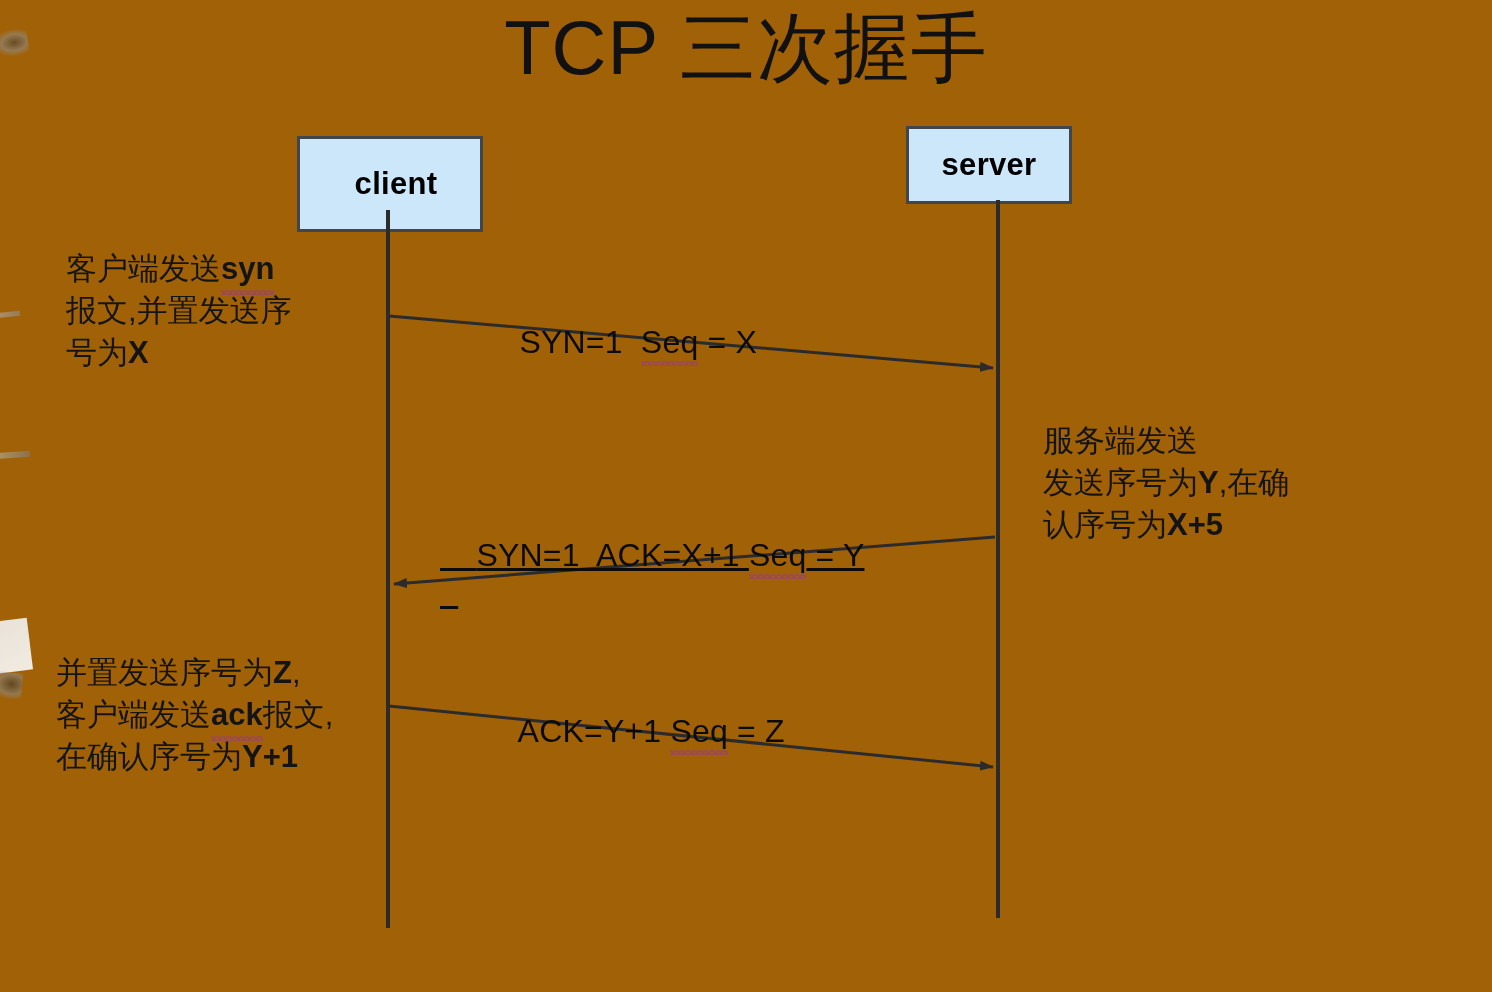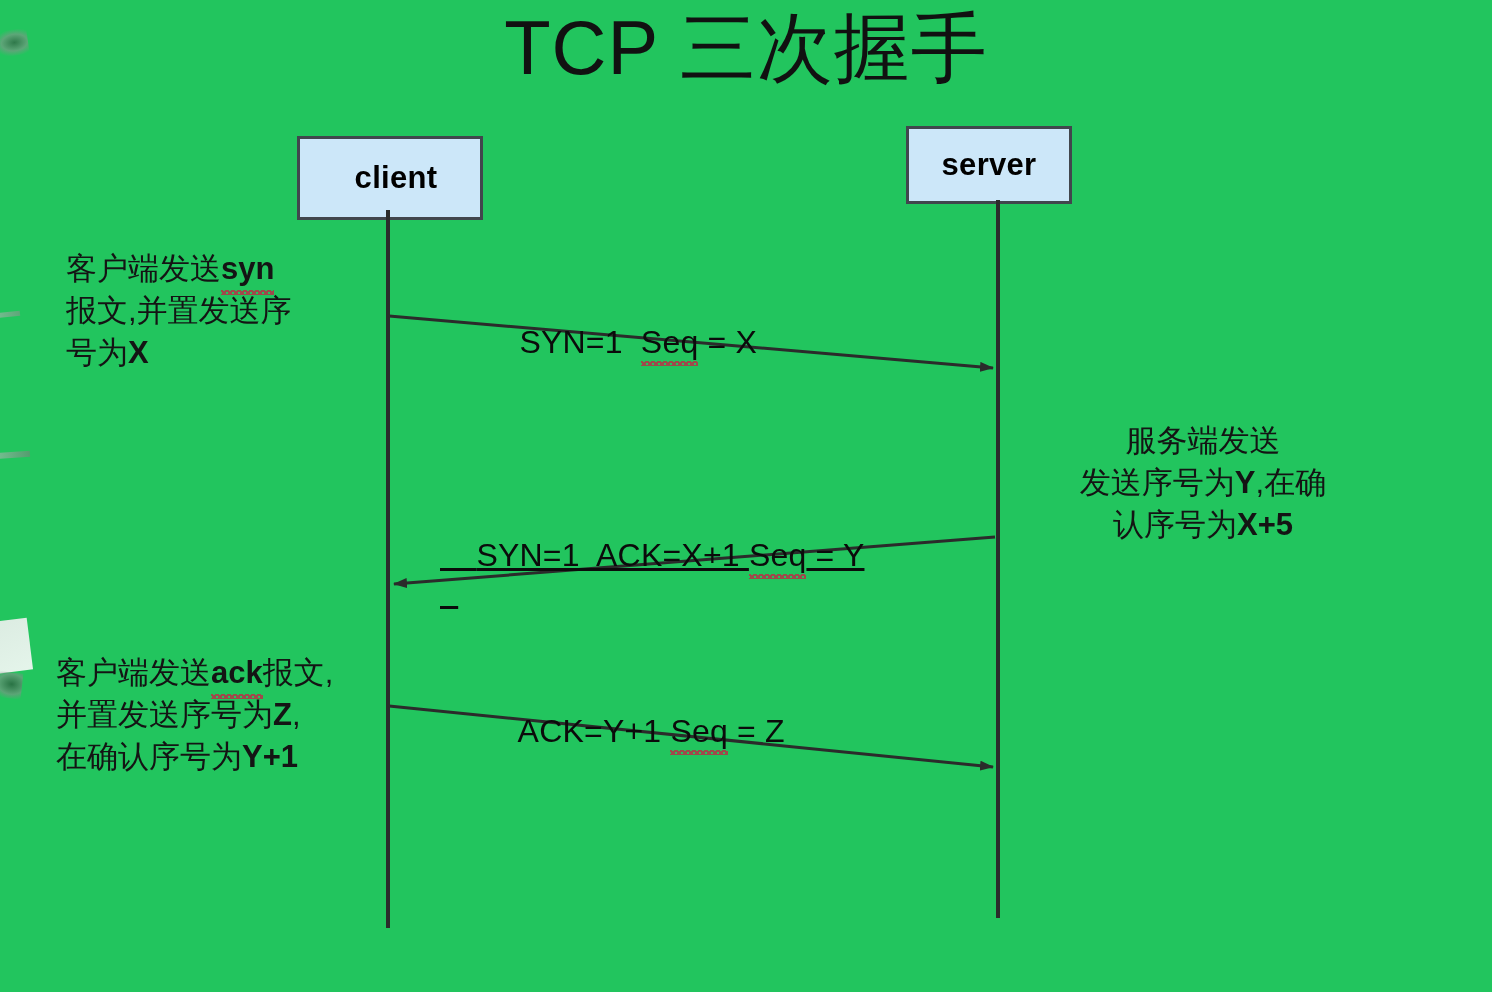--- a/index.html
+++ b/index.html
@@ -9,21 +9,21 @@
     background: #ffffff;
   }
   body {
     font-family: "Liberation Sans", "DejaVu Sans", sans-serif;
     color: #000000;
   }
   #canvas {
     position: relative;
     width: 1492px;
     height: 992px;
-    background: #22c55e;
+    background: #a16207;
     overflow: hidden;
   }
 
   
   .title {
     position: absolute;
     left: 0;
     top: 2px;
     width: 1492px;
     text-align: center;
@@ -42,21 +42,21 @@
     background: #cce7f9;
     border: 3px solid #41464d;
     display: flex;
     align-items: center;
     justify-content: center;
     font-size: 31px;
     font-weight: 700;
     color: #000000;
     letter-spacing: 0.3px;
   }
-  #client-box { left: 297px; top: 136px; width: 186px; height: 84px; padding-left: 12px; }
+  #client-box { left: 297px; top: 136px; width: 186px; height: 96px; padding-left: 12px; }
   #server-box { left: 906px; top: 126px; width: 166px; height: 78px; }
 
   
   .lifeline {
     position: absolute;
     width: 4px;
     background: #2b2b2b;
   }
   #client-lifeline { left: 386px; top: 210px; height: 718px; }
   #server-lifeline { left: 996px; top: 200px; height: 718px; }
@@ -105,21 +105,21 @@
   }
 
   
   .annotation {
     position: absolute;
     font-size: 31px;
     line-height: 42px;
     color: #141414;
   }
   #note-client-syn { left: 66px; top: 248px; width: 300px; }
-  #note-server-synack { left: 1043px; top: 420px; width: 320px; text-align: center; }
+  #note-server-synack { left: 1043px; top: 420px; width: 320px; }
   #note-client-ack { left: 56px; top: 652px; width: 345px; }
   .annotation b { font-weight: 700; }
 
   
   .artifact {
     position: absolute;
     opacity: 0.55;
   }
   #artifact-top {
     left: -6px; top: 30px; width: 34px; height: 26px;
@@ -201,22 +201,22 @@
     <div>号为<b>X</b></div>
   </div>
 
   <div id="note-server-synack" class="annotation">
     <div>服务端发送</div>
     <div>发送序号为<b>Y</b>,在确</div>
     <div>认序号为<b>X+5</b></div>
   </div>
 
   <div id="note-client-ack" class="annotation">
+    <div>并置发送序号为<b>Z</b>,</div>
     <div>客户端发送<b class="squiggle">ack</b>报文,</div>
-    <div>并置发送序号为<b>Z</b>,</div>
     <div>在确认序号为<b>Y+1</b></div>
   </div>
 
   <div id="artifact-top" class="artifact"></div>
   <div id="artifact-mid1" class="artifact"></div>
   <div id="artifact-mid2" class="artifact"></div>
   <div id="artifact-pale" class="artifact"></div>
   <div id="artifact-bottom" class="artifact"></div>
 
 </div>

